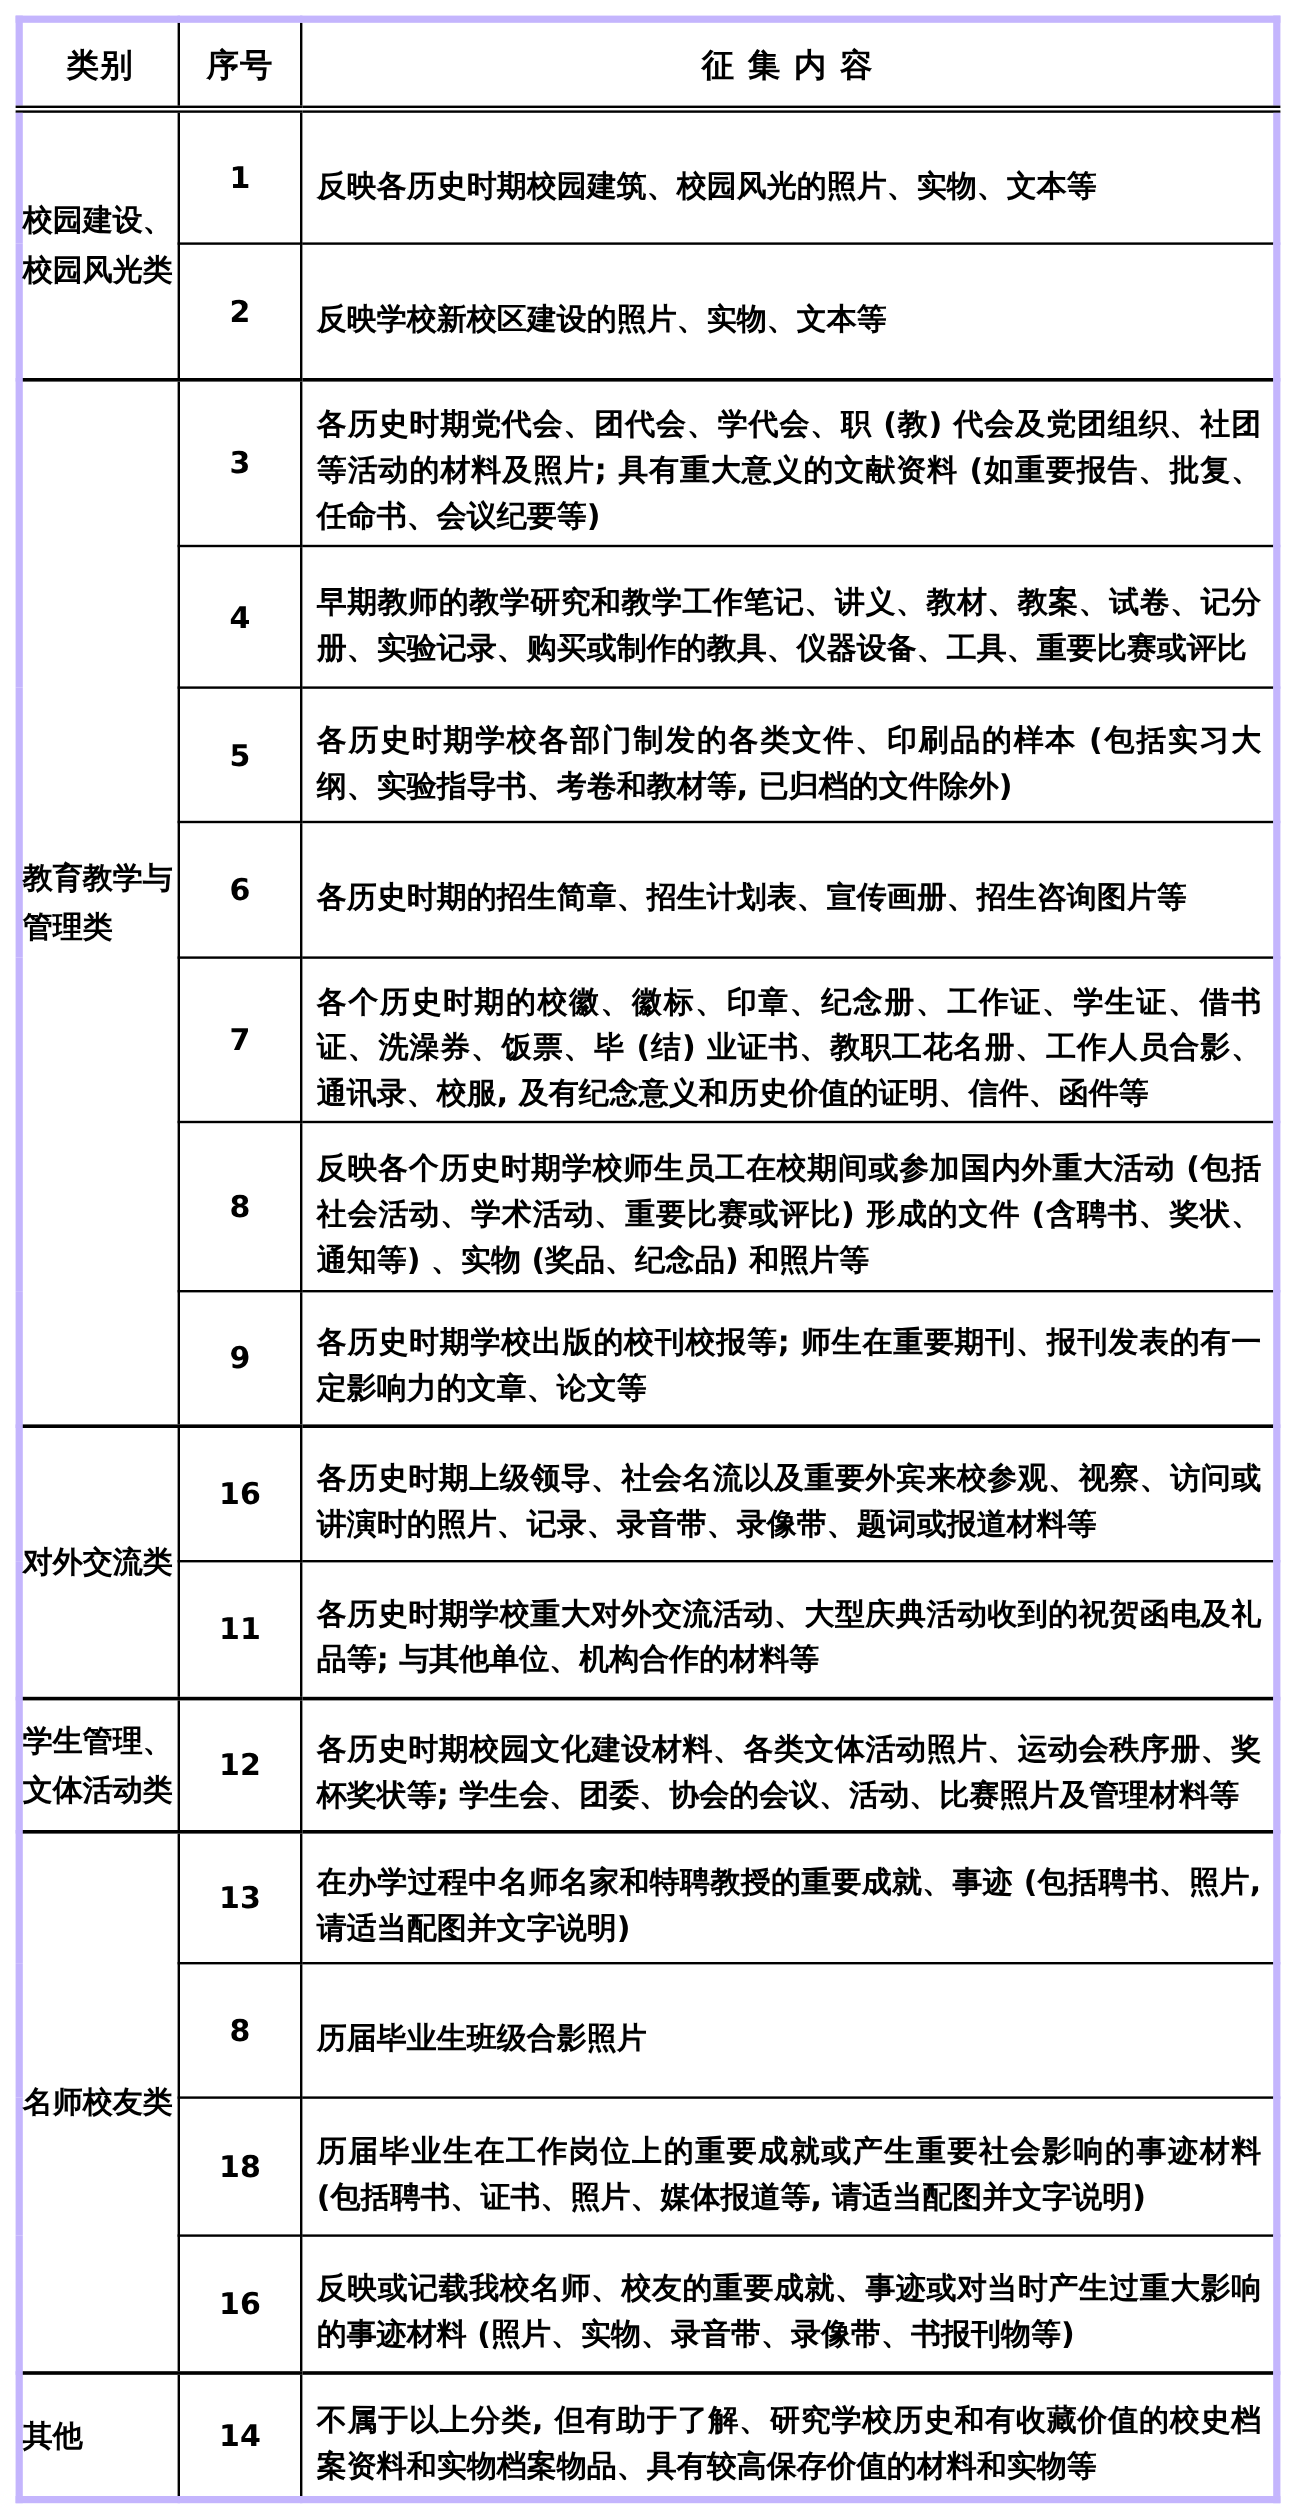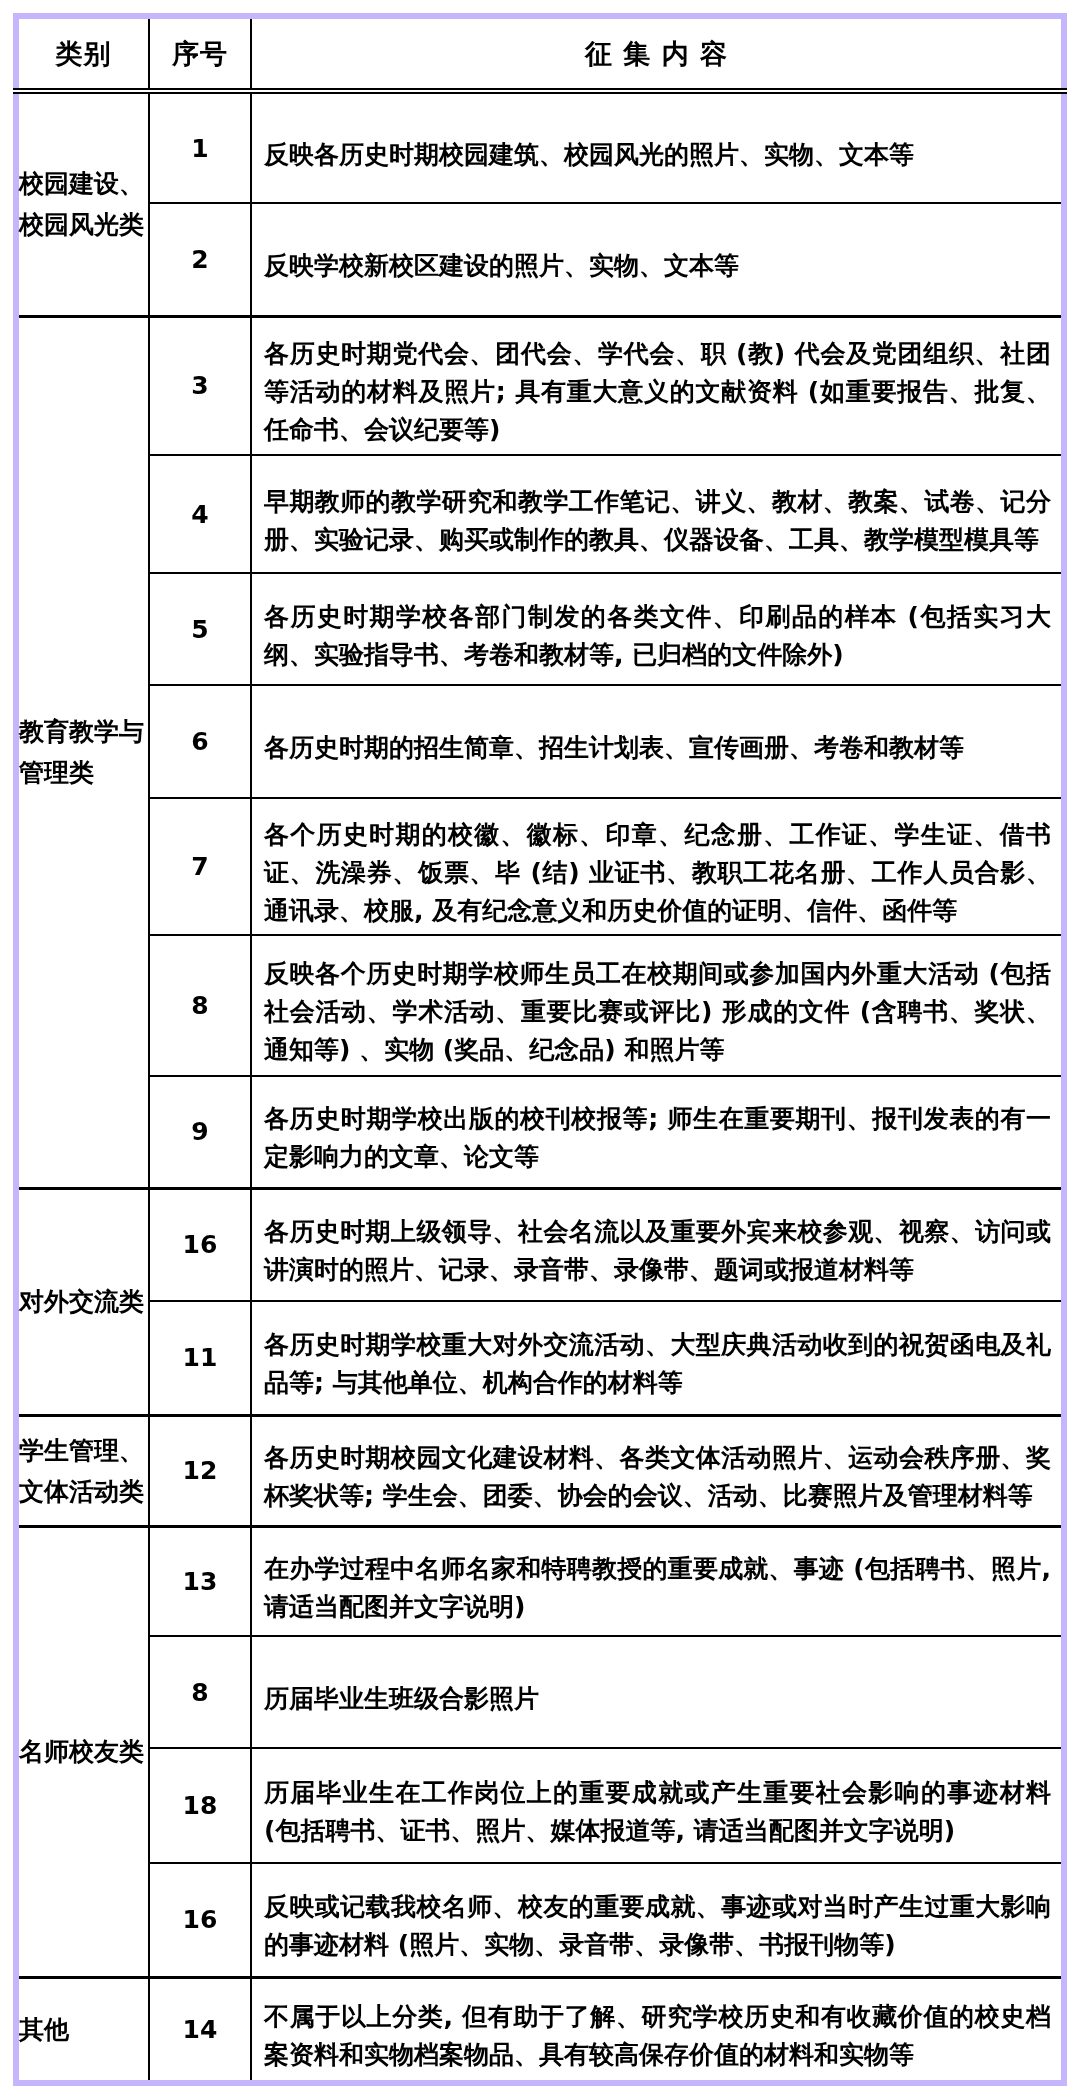--- a/index.html
+++ b/index.html
@@ -89,29 +89,29 @@
     </tr>
 
     <tr class="group-start" style="height:139px">
       <td class="cat" rowspan="7">教育教学与
 管理类</td>
       <td class="seq">3</td>
       <td class="content">各历史时期党代会、团代会、学代会、职 (教) 代会及党团组织、社团等活动的材料及照片; 具有重大意义的文献资料 (如重要报告、批复、任命书、会议纪要等)</td>
     </tr>
     <tr style="height:118px">
       <td class="seq">4</td>
-      <td class="content">早期教师的教学研究和教学工作笔记、讲义、教材、教案、试卷、记分册、实验记录、购买或制作的教具、仪器设备、工具、教学模型模具等</td>
+      <td class="content">早期教师的教学研究和教学工作笔记、讲义、教材、教案、试卷、记分册、实验记录、购买或制作的教具、仪器设备、工具、重要比赛或评比</td>
     </tr>
     <tr style="height:112px">
       <td class="seq">5</td>
       <td class="content">各历史时期学校各部门制发的各类文件、印刷品的样本 (包括实习大纲、实验指导书、考卷和教材等, 已归档的文件除外)</td>
     </tr>
     <tr style="height:113px">
       <td class="seq">6</td>
-      <td class="content">各历史时期的招生简章、招生计划表、宣传画册、考卷和教材等</td>
+      <td class="content">各历史时期的招生简章、招生计划表、宣传画册、招生咨询图片等</td>
     </tr>
     <tr style="height:137px">
       <td class="seq">7</td>
       <td class="content">各个历史时期的校徽、徽标、印章、纪念册、工作证、学生证、借书证、洗澡券、饭票、毕 (结) 业证书、教职工花名册、工作人员合影、通讯录、校服, 及有纪念意义和历史价值的证明、信件、函件等</td>
     </tr>
     <tr style="height:141px">
       <td class="seq">8</td>
       <td class="content">反映各个历史时期学校师生员工在校期间或参加国内外重大活动 (包括社会活动、学术活动、重要比赛或评比) 形成的文件 (含聘书、奖状、通知等) 、实物 (奖品、纪念品) 和照片等</td>
     </tr>
     <tr style="height:112px">

